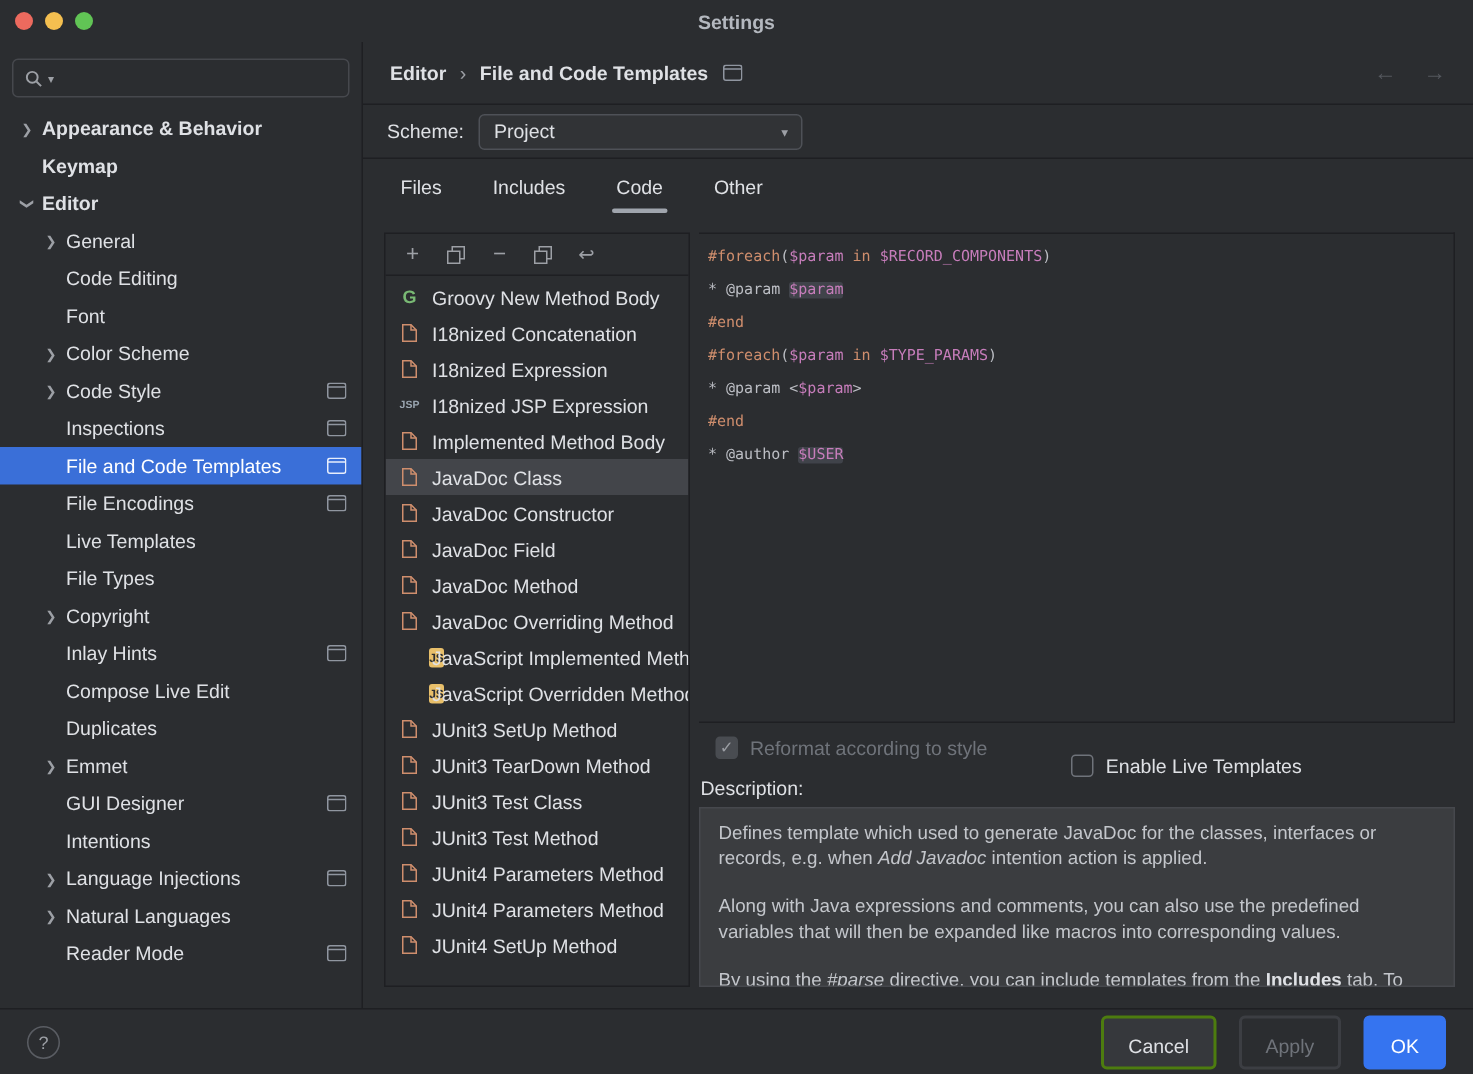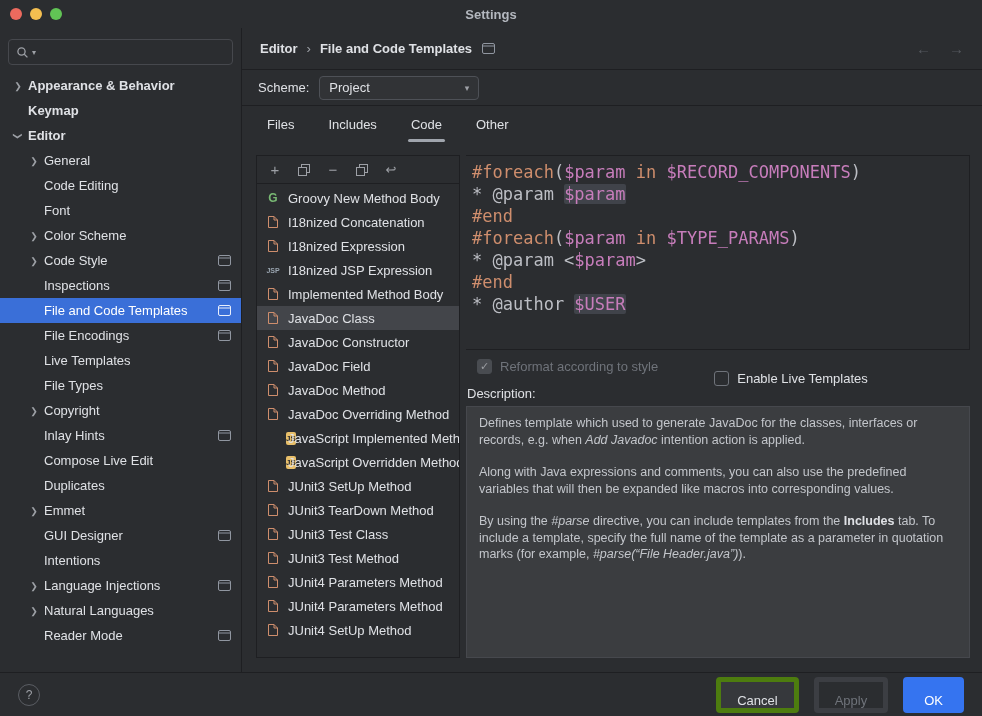--- a/index.html
+++ b/index.html
@@ -39,21 +39,21 @@
   .main { flex:1; display:flex; flex-direction:column; min-width:0; }
   .header { height:42px; display:flex; align-items:center; padding:0 18px; border-bottom:1px solid #1e1f22; }
   .bc { font-weight:700; }
   .bc-sep { color:#9da0a6; margin:0 9px; font-weight:400; }
   .hdr-mon { margin-left:10px; }
   .nav { margin-left:auto; display:flex; gap:18px; color:#55585e; font-size:15px; }
   .nav span { cursor:default; }
 
   .scheme-row { height:36px; display:flex; align-items:center; padding:0 16px; border-bottom:1px solid #1e1f22; }
   .scheme-label { margin-right:10px; }
-  .select { width:160px; height:24px; border:1px solid #4e5157; border-radius:4px; background:#313336;
+  .select { width:216px; height:24px; border:1px solid #4e5157; border-radius:4px; background:#313336;
     display:flex; align-items:center; padding:0 9px; }
   .select .val { flex:1; }
   .select .sel-chev { color:#9da0a6; font-size:9px; }
 
   .tabs { display:flex; padding:0 22px; gap:28px; height:36px; align-items:flex-end; }
   .tab { padding:0 3px 10px 3px; position:relative; cursor:default; }
   .tab.active::after { content:""; position:absolute; left:0; right:0; bottom:0; height:3px;
     border-radius:2px; background:var(--tab-underline,#a0a5ad); }
 
   .content { flex:1; display:flex; padding:13px 12px 14px 14px; min-height:0; }
@@ -70,22 +70,22 @@
     white-space:nowrap; overflow:hidden; }
   .tpl-row.sel { background:var(--list-selection,#43454a); }
   .tpl-ic { width:16px; flex:none; display:inline-flex; align-items:center; justify-content:center; }
   .ic-groovy { color:#79b974; font-weight:700; font-size:12px; }
   .ic-js { width:13px; height:13px; background:#e8bf6a; color:#2b2d30; font-weight:700; font-size:8px;
     display:inline-flex; align-items:center; justify-content:center; border-radius:2px;margin-left:36px; }
   .ic-jsp { color:#9aa5b0; font-weight:700; font-size:7px; letter-spacing:0; }
 
   
   .editor-col { flex:1; display:flex; flex-direction:column; min-width:0; }
-  .code { height:195px; flex:none; background:#2b2d30; border:1px solid #1e1f22; border-left:none;
-    font-family:"DejaVu Sans Mono",monospace; font-size:17px; line-height:22px; padding:5px 6px; overflow:hidden; }
+  .code { height:327px; flex:none; background:#2b2d30; border:1px solid #1e1f22; border-left:none;
+    font-family:"DejaVu Sans Mono",monospace; font-size:10px; line-height:22px; padding:5px 6px; overflow:hidden; }
   .tok-kw { color:var(--keyword,#cf8e6d); }
   .tok-var { color:var(--variable,#c77dbb); }
   .tok-varbg { color:var(--variable,#c77dbb); background:#40434a; border-radius:2px; }
   .tok-doc, .tok-pl { color:#bcbec4; }
 
   .opts { height:32px; flex:none; display:flex; align-items:center; padding-left:11px; }
   .cb { display:flex; align-items:center; gap:8px; }
   .cb + .cb { margin-left:56px;margin-top:24px; }
   .cb-box { width:15px; height:15px; border:1px solid #6f737a; border-radius:3px; flex:none;
     display:flex; align-items:center; justify-content:center; font-size:11px; }
@@ -97,21 +97,21 @@
     font-size:12.5px; line-height:16.5px; color:#c3c6cb; overflow:hidden; }
   .desc-p { margin-bottom:16px; }
   .seg-i { font-style:italic; }
   .seg-b { font-weight:700; color:#dfe1e5; }
 
   
   .footer { height:44px; border-top:1px solid #1e1f22; display:flex; align-items:center; padding:0 18px; gap:15px; }
   .help { width:22px; height:22px; border-radius:50%; border:1px solid #5a5d63; color:#9da0a6;
     display:flex; align-items:center; justify-content:center; font-size:12px; background:transparent; }
   .spacer { flex:1; }
-  .btn { height:36px; padding:11px 16px; border-radius:4px; border:5px solid #4d7c0f; background:#36383c;
+  .btn { height:36px; padding:11px 16px; border-radius:4px; border:2px solid #4d7c0f; background:#36383c;
     color:#dfe1e5; font-size:13px; font-family:"Liberation Sans",sans-serif; }
   .btn.disabled { background:transparent; border-color:#3c3e43; color:#6f737a; }
   .btn.primary { background:var(--accent,#3574f0); border-color:var(--accent,#3574f0); color:#fff; }
 </style>
 </head>
 <body>
 
 <div class="titlebar">
   <div class="lights">
     <span class="light red"></span>

